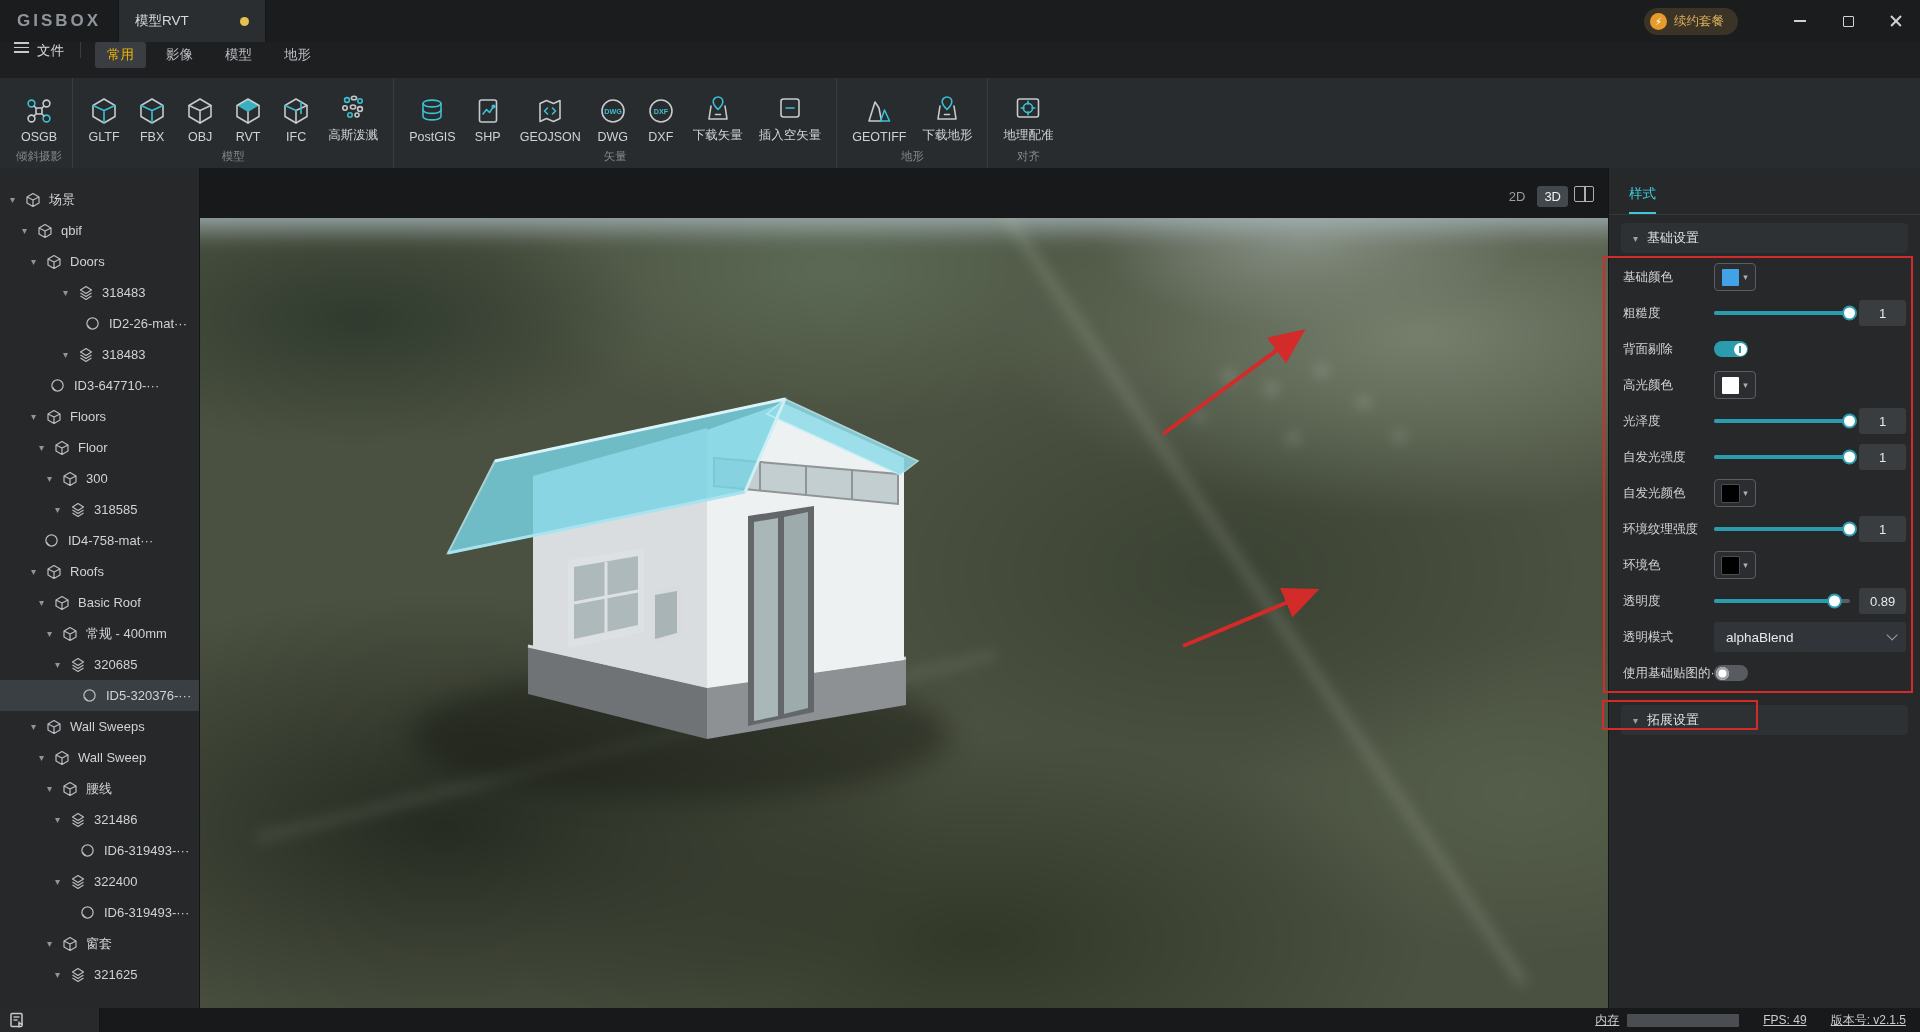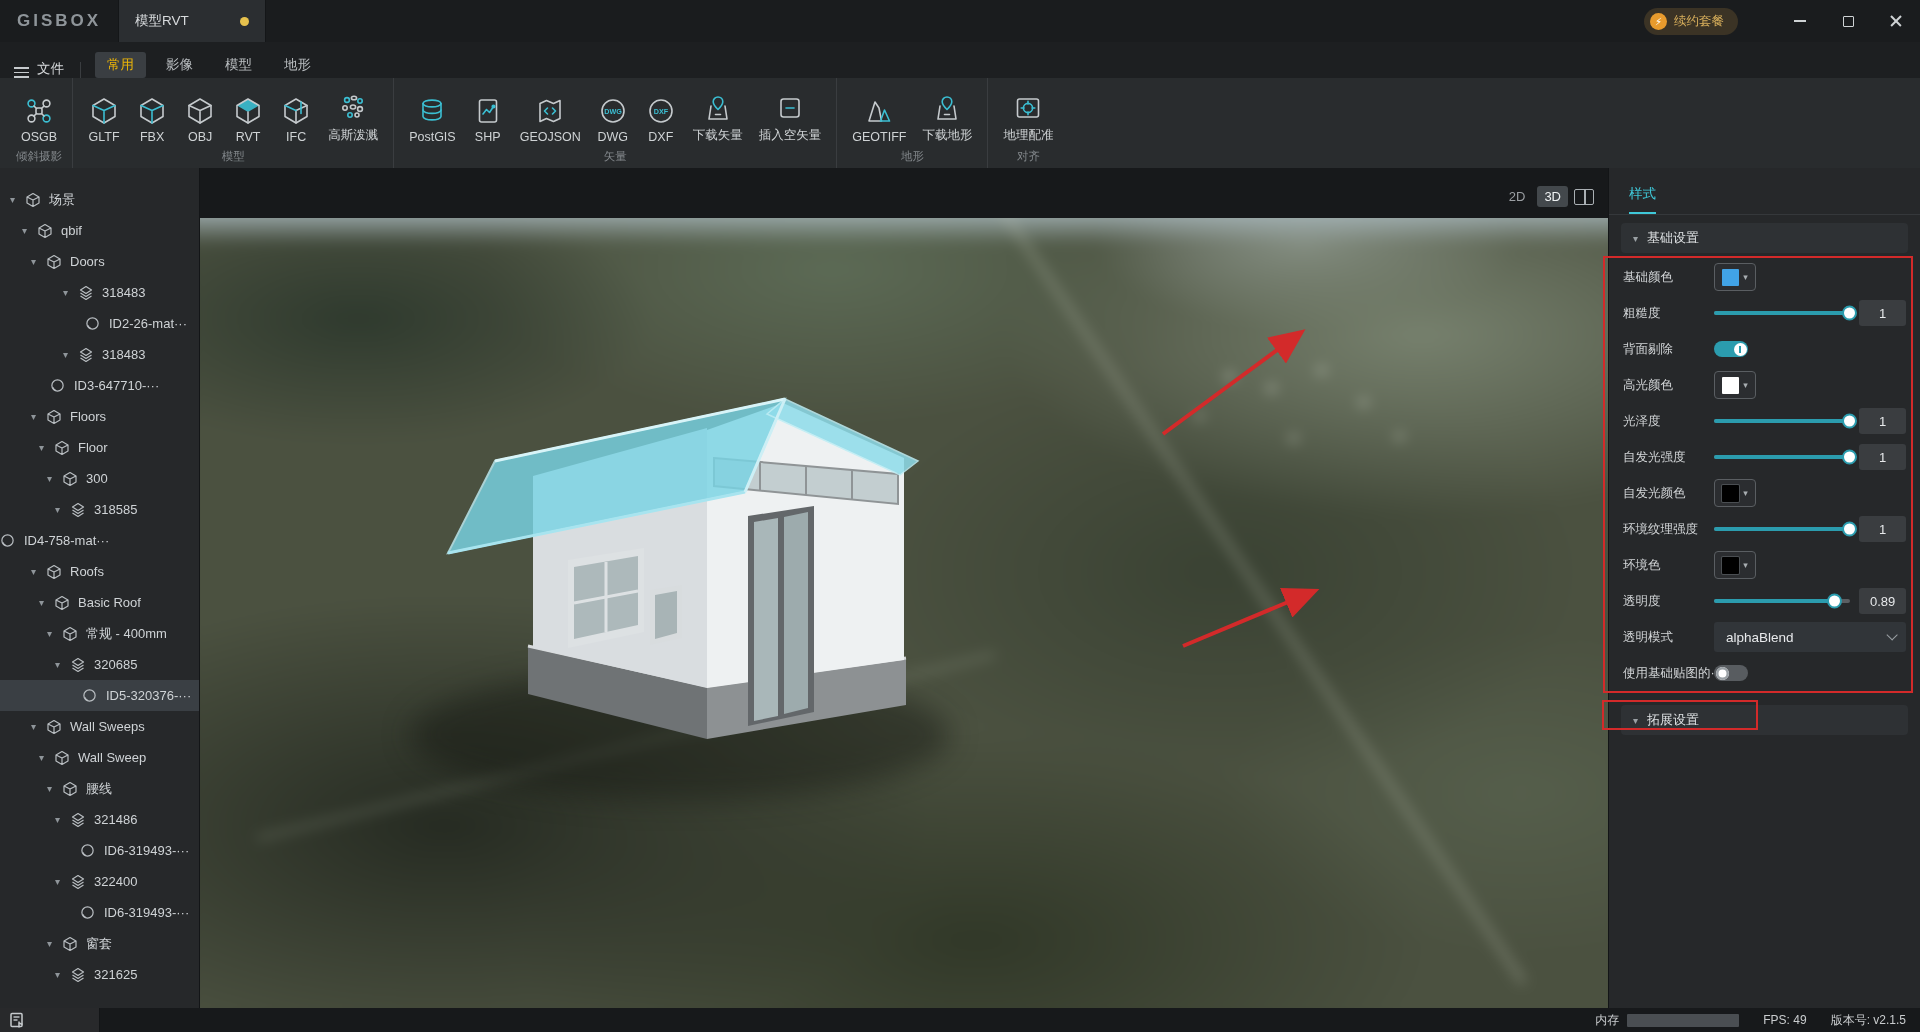--- a/index.html
+++ b/index.html
@@ -16,21 +16,21 @@
   .renew{height:27px;border-radius:14px;background:#3b3325;display:flex;align-items:center;gap:7px;padding:0 14px 0 6px;margin-right:38px;cursor:pointer;}
   .bolt{width:17px;height:17px;border-radius:50%;background:#e89b2d;color:#fff;font-size:10px;display:flex;align-items:center;justify-content:center;}
   .renew .lbl{color:#d9b05c;font-size:12.5px;}
   .winbtn{width:48px;height:42px;display:flex;align-items:center;justify-content:center;color:#cfd3d5;}
   .min-glyph{width:12px;height:2px;background:#cfd3d5;}
   .max-glyph{width:11px;height:11px;border:1.6px solid #cfd3d5;border-radius:1px;}
   .x1,.x2{position:absolute;width:14px;height:1.8px;background:#cfd3d5;}
   .x1{transform:rotate(45deg);} .x2{transform:rotate(-45deg);}
   .closewrap{position:relative;width:14px;height:14px;display:flex;align-items:center;justify-content:center;}
   
-  .menubar{position:absolute;left:0;top:42px;width:1920px;height:36px;background:#1d1f21;display:flex;align-items:flex-end;padding-left:14px;}
+  .menubar{position:absolute;left:0;top:42px;width:1920px;height:36px;background:#1d1f21;display:flex;align-items:flex-start;padding-left:14px;}
   .hamb{width:15px;height:11px;display:flex;flex-direction:column;justify-content:space-between;margin-right:8px;}
   .hamb i{display:block;height:1.8px;background:#c6cacd;}
   .filelbl{color:#d6d9db;font-size:13.5px;margin-right:16px;}
   .msep{width:1px;height:16px;background:#3a3d40;margin-right:14px;}
   #menu-tabs{display:flex;align-items:center;gap:8px;}
   .mtab{padding:4px 12px;font-size:13.5px;color:#b9bdc0;border-radius:3px;cursor:pointer;}
   .mtab.active{background:#3a3e42;color:#eab308;}
   
   .toolbar{position:absolute;left:0;top:78px;width:1920px;height:90px;background:#292c2e;display:flex;align-items:stretch;padding-left:6px;}
   .tbg{display:flex;flex-direction:column;justify-content:flex-end;border-right:1px solid #3a3d40;padding:6px 10px 2px 10px;}
@@ -43,21 +43,21 @@
   
   .tree-panel{position:absolute;left:0;top:168px;width:200px;height:840px;background:#26282a;border-right:1px solid #131517;overflow:hidden;}
   #tree{padding-top:16px;}
   .trow{height:31px;display:flex;align-items:center;font-size:13px;color:#cfd3d6;white-space:nowrap;cursor:pointer;}
   .trow.sel{background:#3a3f44;}
   .tarrow{width:12px;font-size:10px;color:#8f959a;flex:none;margin-right:3px;}
   .ticon{width:18px;height:16px;flex:none;margin-right:6px;display:flex;align-items:center;}
   .tlabel{overflow:hidden;text-overflow:ellipsis;}
   
   .viewport{position:absolute;left:200px;top:168px;width:1408px;height:840px;background:#17191b;overflow:hidden;}
-  .vp-controls{position:absolute;right:14px;top:18px;display:flex;align-items:center;gap:6px;z-index:5;}
+  .vp-controls{position:absolute;right:14px;top:18px;display:flex;gap:6px;z-index:5;}
   .mode2d{color:#9b9fa3;font-size:13px;padding:3px 6px;cursor:pointer;}
   .mode3d{color:#eef1f2;font-size:13px;background:#43484c;border-radius:3px;padding:3px 7px;cursor:pointer;}
   .split-icon{width:20px;height:16px;border:1.6px solid #aab0b4;border-radius:2px;position:relative;cursor:pointer;}
   .split-icon::after{content:"";position:absolute;left:50%;top:0;bottom:0;width:1.6px;background:#aab0b4;}
   .map{position:absolute;left:0;top:50px;right:0;bottom:0;overflow:hidden;background:#4b5140;}
   .map-art{position:absolute;inset:-14px;filter:blur(7px);
     background-color:#4b5140;
     background-image:
       linear-gradient(180deg,#aebec4 0%,rgba(174,190,196,0) 5%),
       radial-gradient(ellipse 420px 180px at 12% 14%,#2f3a2e 0%,rgba(47,58,46,0) 70%),
@@ -99,21 +99,21 @@
   .toggle.on .tknob{right:1.5px;} .toggle.off .tknob{left:1.5px;box-shadow:inset 0 0 0 2.5px #9aa0a5;}
   .toggle.on .tknob::after{content:"";position:absolute;left:5.5px;top:3px;width:2px;height:7px;background:#2b9cae;}
   .selectbox{width:200px;height:30px;background:#313539;border-radius:3px;display:flex;align-items:center;padding:0 12px;cursor:pointer;}
   .selectbox .stext{flex:1;color:#e8eaec;font-size:13.5px;}
   .chev{width:8px;height:8px;border-right:1.7px solid #9aa0a4;border-bottom:1.7px solid #9aa0a4;transform:rotate(45deg) translateY(-3px);}
   .gap14{height:14px;}
   
   .statusbar{position:absolute;left:0;top:1008px;width:1920px;height:24px;background:#17191b;display:flex;align-items:center;}
   .sb-left{width:100px;height:24px;background:#28292b;display:flex;align-items:center;padding-left:8px;border-right:1px solid #131517;}
   .sb-right{margin-left:auto;display:flex;align-items:center;gap:24px;padding-right:14px;}
-  .sb-item{display:flex;align-items:center;gap:8px;color:#c9ccce;font-size:12px;}
+  .sb-item{display:flex;align-items:center;gap:8px;color:#c9ccce;font-size:12px;text-decoration:underline;}
   .membar{width:112px;height:13px;background:#4a4e52;border-radius:1px;overflow:hidden;}
   .memfill{height:100%;background:#5fc9e9;}
   
   .redbox{position:absolute;border:2.5px solid #d32a2a;z-index:60;pointer-events:none;}
   #arrows{position:absolute;left:0;top:0;z-index:61;pointer-events:none;}
 </style>
 </head>
 <body>
 
 <div class="titlebar">
@@ -455,21 +455,21 @@
       <div class="trow" style="padding-left: 55px;">
         <span class="tarrow">▾</span>
         <span class="ticon">
           <svg width="16" height="16" viewBox="0 0 16 16" fill="none">
             <path d="M8,1.5 13.5,5 8,8.5 2.5,5 Z" stroke="#b9bec2" stroke-width="1.2" stroke-linejoin="round"></path>
             <path d="M2.5,8 8,11.5 13.5,8 M2.5,11 8,14.5 13.5,11" stroke="#b9bec2" stroke-width="1.2" stroke-linejoin="round"></path>
           </svg>
         </span>
         <span class="tlabel">318585</span>
       </div>
-      <div class="trow" style="">
+      <div class="trow" style=" margin-left: 44px;">
         <span class="ticon">
           <svg width="15" height="15" viewBox="0 0 16 16" fill="none">
             <circle cx="8" cy="8" r="6" stroke="#b9bec2" stroke-width="1.3"></circle>
             <path d="M3.2,10 A5.2,5.2 0 0 0 6.4,13.3" stroke="#b9bec2" stroke-width="1.3"></path>
           </svg>
         </span>
         <span class="tlabel">ID4-758-mat···</span>
       </div>
       <div class="trow" style="padding-left: 31px;">
         <span class="tarrow">▾</span>

